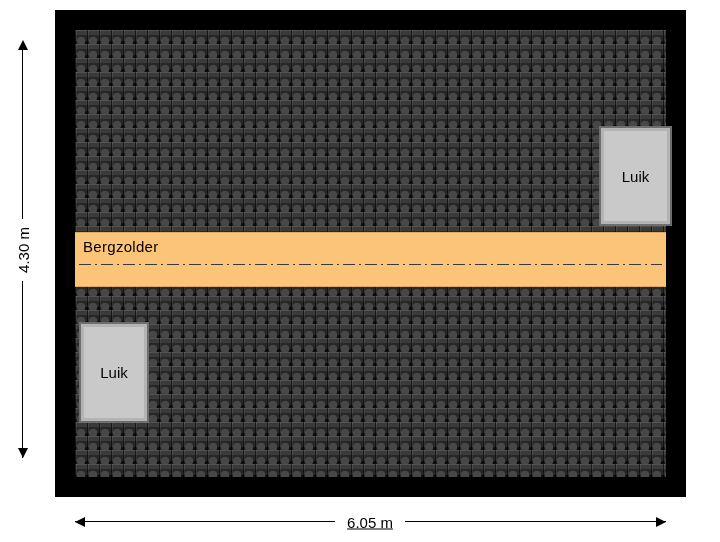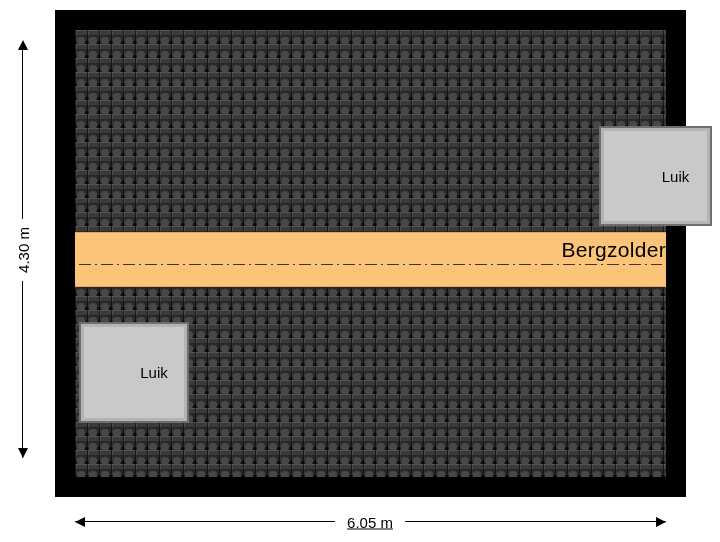--- a/index.html
+++ b/index.html
@@ -35,23 +35,23 @@
   .band {
     position: absolute;
     left: 0; right: 0;
     top: 202px; height: 53px;
     background: #fbc478;
     border-top: 1px solid #e0a85c;
     border-bottom: 1px solid #e0a85c;
   }
   .band-label {
     position: absolute;
-    left: 2px; right: 0; top: 5px;
-    text-align: right;
-    font-size: 21px;
+    left: 8px; right: 0; top: 5px;
+    text-align: left;
+    font-size: 15px;
     letter-spacing: 0.3px;
   }
   .band-centerline {
     position: absolute;
     left: 4px; right: 4px; top: 31px;
     height: 1px;
     background-image: repeating-linear-gradient(90deg,
       #3a3a3a 0 12px, transparent 12px 16px,
       #3a3a3a 16px 18px, transparent 18px 22px);
   }
@@ -59,21 +59,20 @@
   
   .hatch {
     position: absolute;
     background: #c9c9c9;
     border: 2px solid #6e6e6e;
     box-shadow: inset 0 0 0 3px #b4b4b4;
     display: flex;
     align-items: center;
     justify-content: center;
     font-size: 15px;
-    padding-left: 40px;
   }
   .hatch-tr { left: 524px; top: 96px;  width: 69px; height: 96px; }
   .hatch-bl { left: 4px;   top: 292px; width: 66px; height: 97px; }
 
   
   .dim-line-v {
     position: absolute;
     left: 22px; top: 42px;
     width: 1px; height: 416px;
     background: #000;

